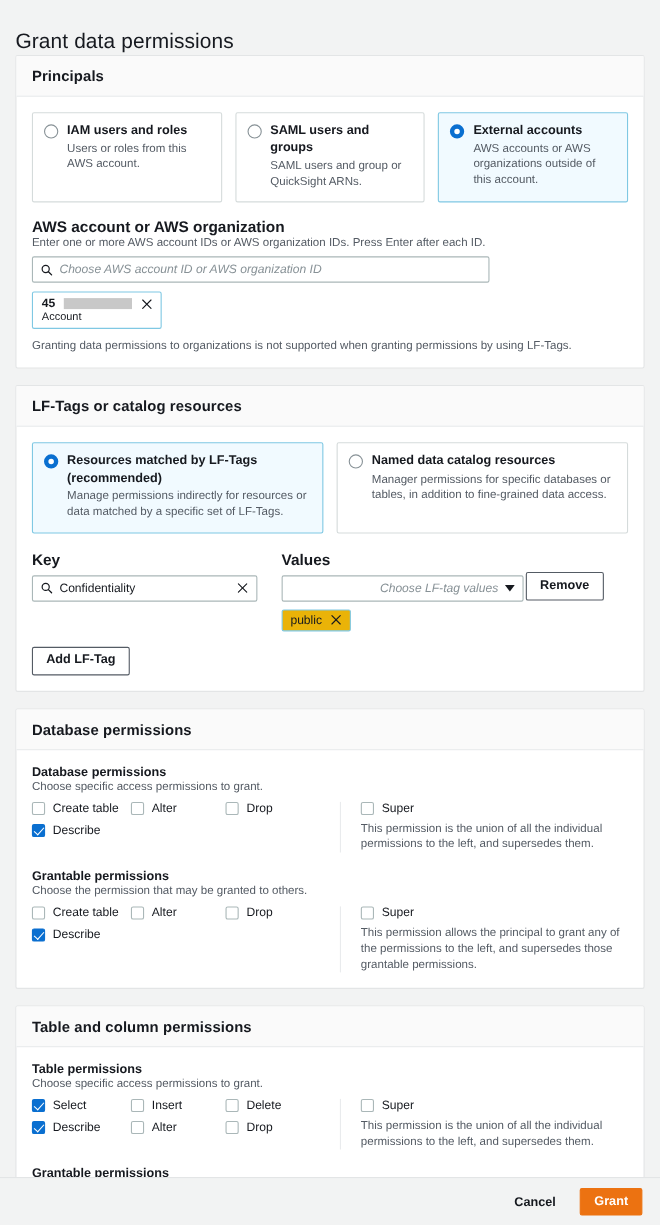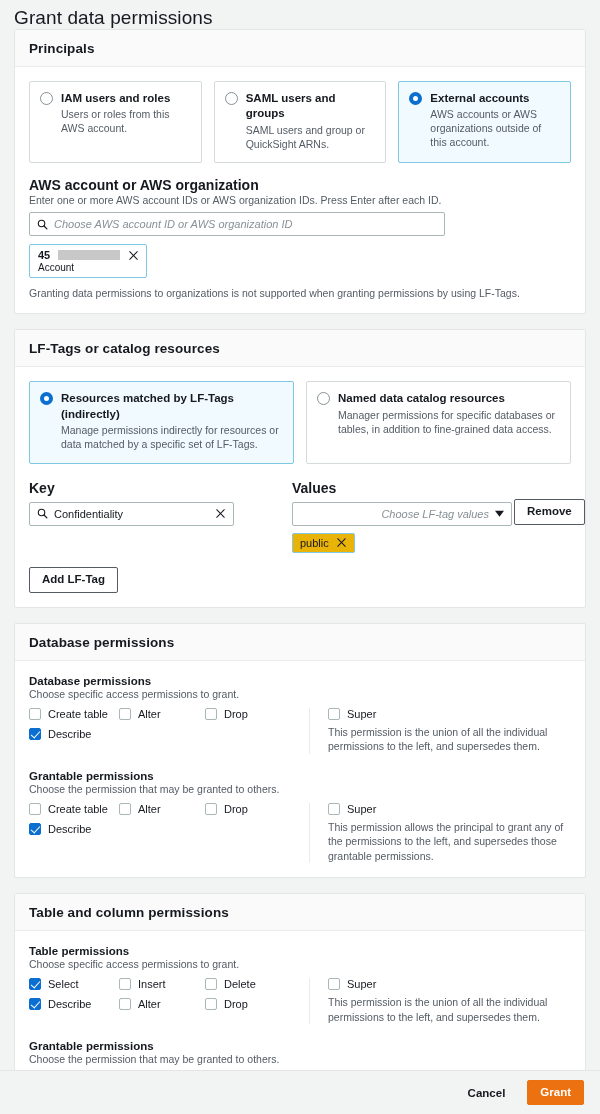--- a/index.html
+++ b/index.html
@@ -10,21 +10,21 @@
     font-family: "Liberation Sans", sans-serif;
     color: #16191f;
     overflow: hidden;
   }
   .page { width: 600px; height: 1114px; position: relative; }
 
   .page-title {
     font-size: 19px;
     font-weight: 400;
     color: #16191f;
-    padding: 7px 0 0 14px;
+    padding: 28px 0 0 14px;
     letter-spacing: .1px;
   }
 
   
   .panel {
     margin: 0 14px 15px 14px;
     background: #ffffff;
     border: 1px solid #e3e5e6;
     border-radius: 2px;
   }
@@ -162,21 +162,21 @@
     font-weight: bold;
     font-size: 11.5px;
     padding: 5px 12px;
     cursor: pointer;
     font-family: "Liberation Sans", sans-serif;
   }
 
   
   .tagrow { display: flex; align-items: flex-start; gap: 22px; margin-top: 16px; }
   .tagcol-key { width: 205px; }
-  .tagcol-values { width: 200px; margin-left: 36px; }
+  .tagcol-values { width: 200px; }
   .tagcol-action { padding-top: 19px; }
 
   
   .perm-group { position: relative; }
   .perm-group + .perm-group { margin-top: 16px; }
   .perm-title { font-size: 11.5px; font-weight: bold; color: #16191f; }
   .perm-sub { font-size: 10.5px; color: #545b64; margin-top: 1px; }
   .perm-layout { display: flex; margin-top: 8px; }
   .perm-left { width: 280px; flex: 0 0 auto; }
   .perm-right {
@@ -291,21 +291,21 @@
   <section class="panel">
     <div class="panel-header">
       <h2>LF-Tags or catalog resources</h2>
     </div>
     <div class="panel-body">
 
       <div class="tiles">
         <div class="tile selected">
           <span class="radio on"></span>
           <span class="tile-text">
-            <span class="tile-title">Resources matched by LF-Tags (indirectly)</span>
+            <span class="tile-title">Resources matched by LF-Tags (recommended)</span>
             <span class="tile-desc">Manage permissions indirectly for resources or data matched by a specific set of LF-Tags.</span>
           </span>
         </div>
         <div class="tile">
           <span class="radio"></span>
           <span class="tile-text">
             <span class="tile-title">Named data catalog resources</span>
             <span class="tile-desc">Manager permissions for specific databases or tables, in addition to fine-grained data access.</span>
           </span>
         </div>

